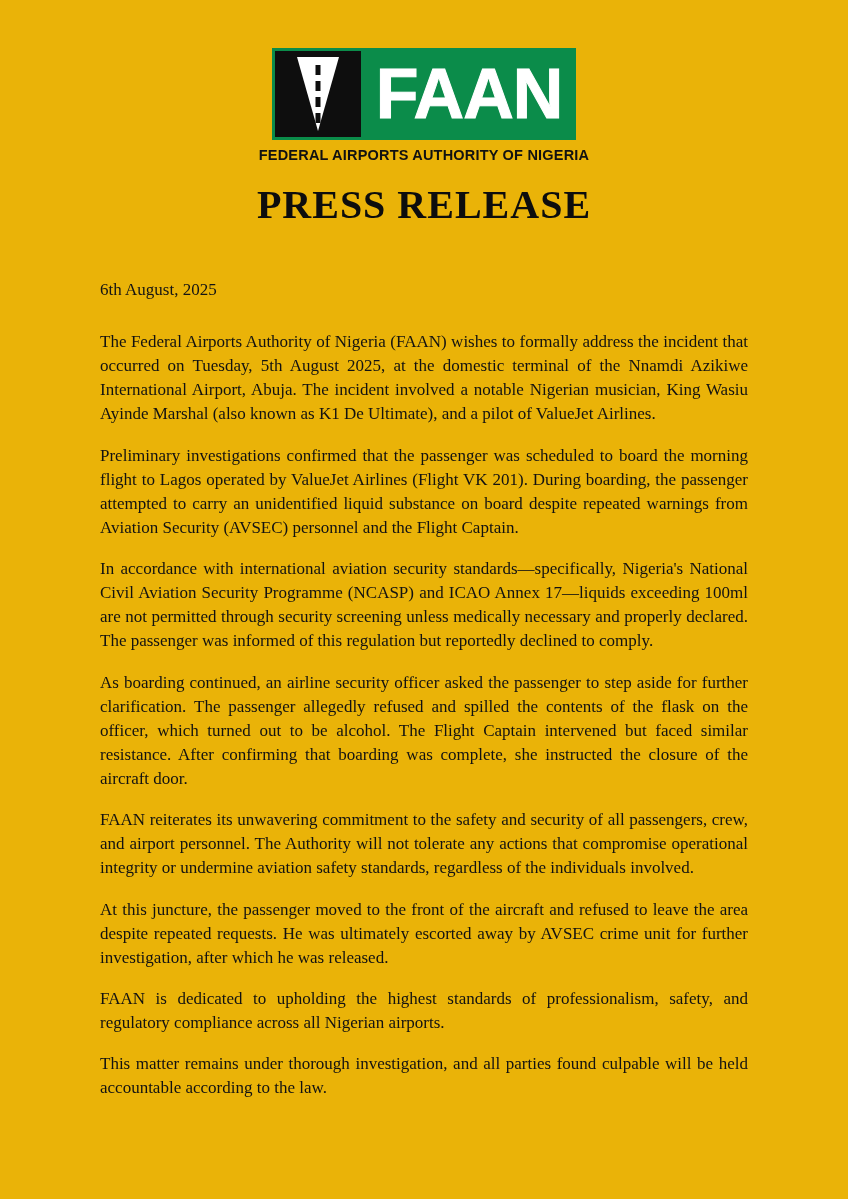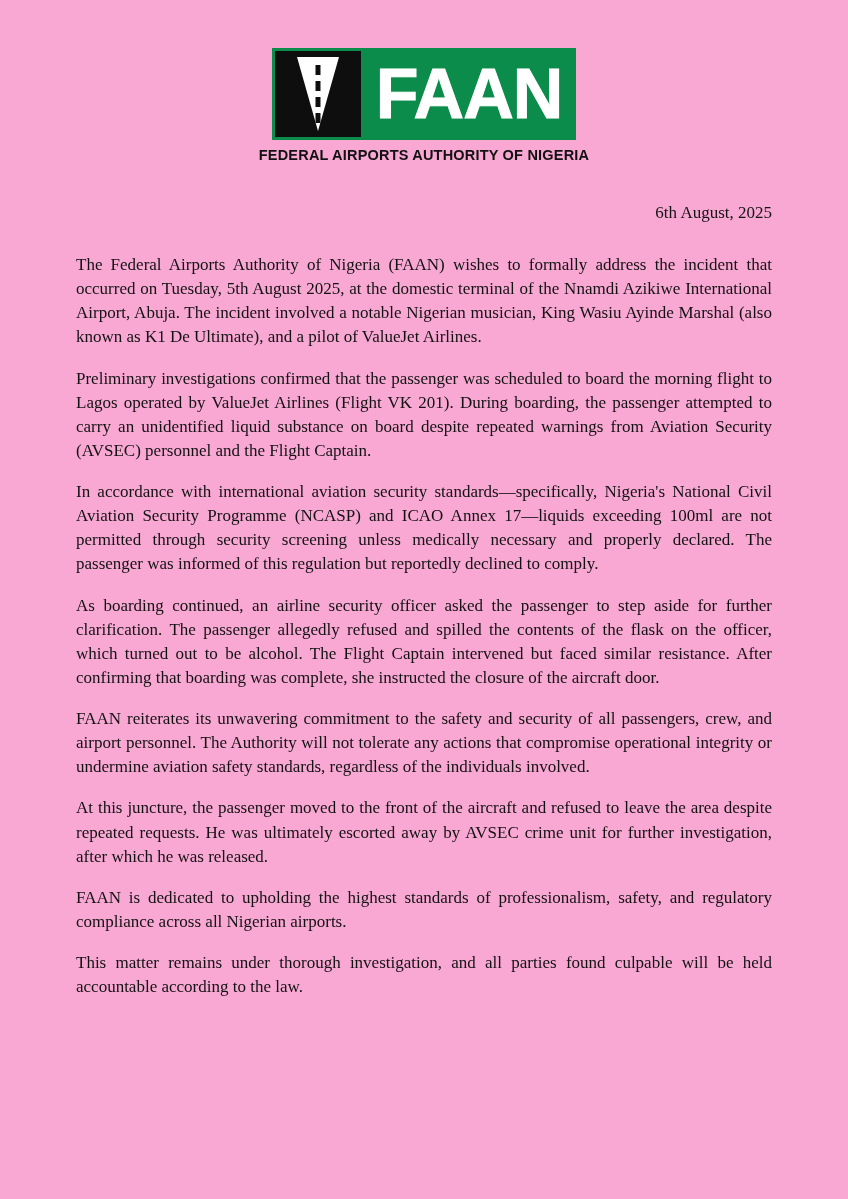--- a/index.html
+++ b/index.html
@@ -11,23 +11,23 @@
     width: 848px;
     height: 1199px;
     font-family: "Liberation Serif", serif;
     color: #121212;
     overflow: hidden;
   }
   .page {
     position: relative;
     width: 848px;
     height: 1199px;
-    background: #f9a8d4;
+    background: #eab308;
     box-sizing: border-box;
-    padding: 0 76px;
+    padding: 0 100px;
   }
   
   .logo-block {
     padding-top: 48px;
     display: flex;
     flex-direction: column;
     align-items: center;
   }
   .logo-row {
     display: flex;
@@ -99,24 +99,23 @@
     margin-top: 18px;
     text-align: center;
     font-family: "Liberation Serif", serif;
     font-weight: bold;
     font-size: 40px;
     letter-spacing: 1px;
     color: #0d0d0d;
   }
   
   .date {
-    margin-top: 40px;
+    margin-top: 52px;
     font-size: 17px;
     color: #141414;
-    text-align: right;
   }
   .headline {
     margin-top: 28px;
     text-align: center;
     font-weight: bold;
     font-size: 17.5px;
     line-height: 1.45;
     letter-spacing: 0.1px;
     color: #0d0d0d;
     padding: 0 6px;
@@ -149,20 +148,21 @@
           <div class="dash" style="top:56px;height:10px;"></div>
         </div>
       </div>
       <div class="logo-word">
         <span>FAAN</span>
       </div>
     </div>
     <div class="logo-sub">FEDERAL AIRPORTS AUTHORITY OF NIGERIA</div>
   </div>
 
+  <div class="press-release">PRESS RELEASE</div>
 
   <div class="date">6th August, 2025</div>
 
 
   <div class="content">
     <p>The Federal Airports Authority of Nigeria (FAAN) wishes to formally address the incident that occurred on Tuesday, 5th August 2025, at the domestic terminal of the Nnamdi Azikiwe International Airport, Abuja. The incident involved a notable Nigerian musician, King Wasiu Ayinde Marshal (also known as K1 De Ultimate), and a pilot of ValueJet Airlines.</p>
     <p>Preliminary investigations confirmed that the passenger was scheduled to board the morning flight to Lagos operated by ValueJet Airlines (Flight VK 201). During boarding, the passenger attempted to carry an unidentified liquid substance on board despite repeated warnings from Aviation Security (AVSEC) personnel and the Flight Captain.</p>
     <p>In accordance with international aviation security standards—specifically, Nigeria's National Civil Aviation Security Programme (NCASP) and ICAO Annex 17—liquids exceeding 100ml are not permitted through security screening unless medically necessary and properly declared. The passenger was informed of this regulation but reportedly declined to comply.</p>
     <p>As boarding continued, an airline security officer asked the passenger to step aside for further clarification. The passenger allegedly refused and spilled the contents of the flask on the officer, which turned out to be alcohol. The Flight Captain intervened but faced similar resistance. After confirming that boarding was complete, she instructed the closure of the aircraft door.</p>
     <p>FAAN reiterates its unwavering commitment to the safety and security of all passengers, crew, and airport personnel. The Authority will not tolerate any actions that compromise operational integrity or undermine aviation safety standards, regardless of the individuals involved.</p>

